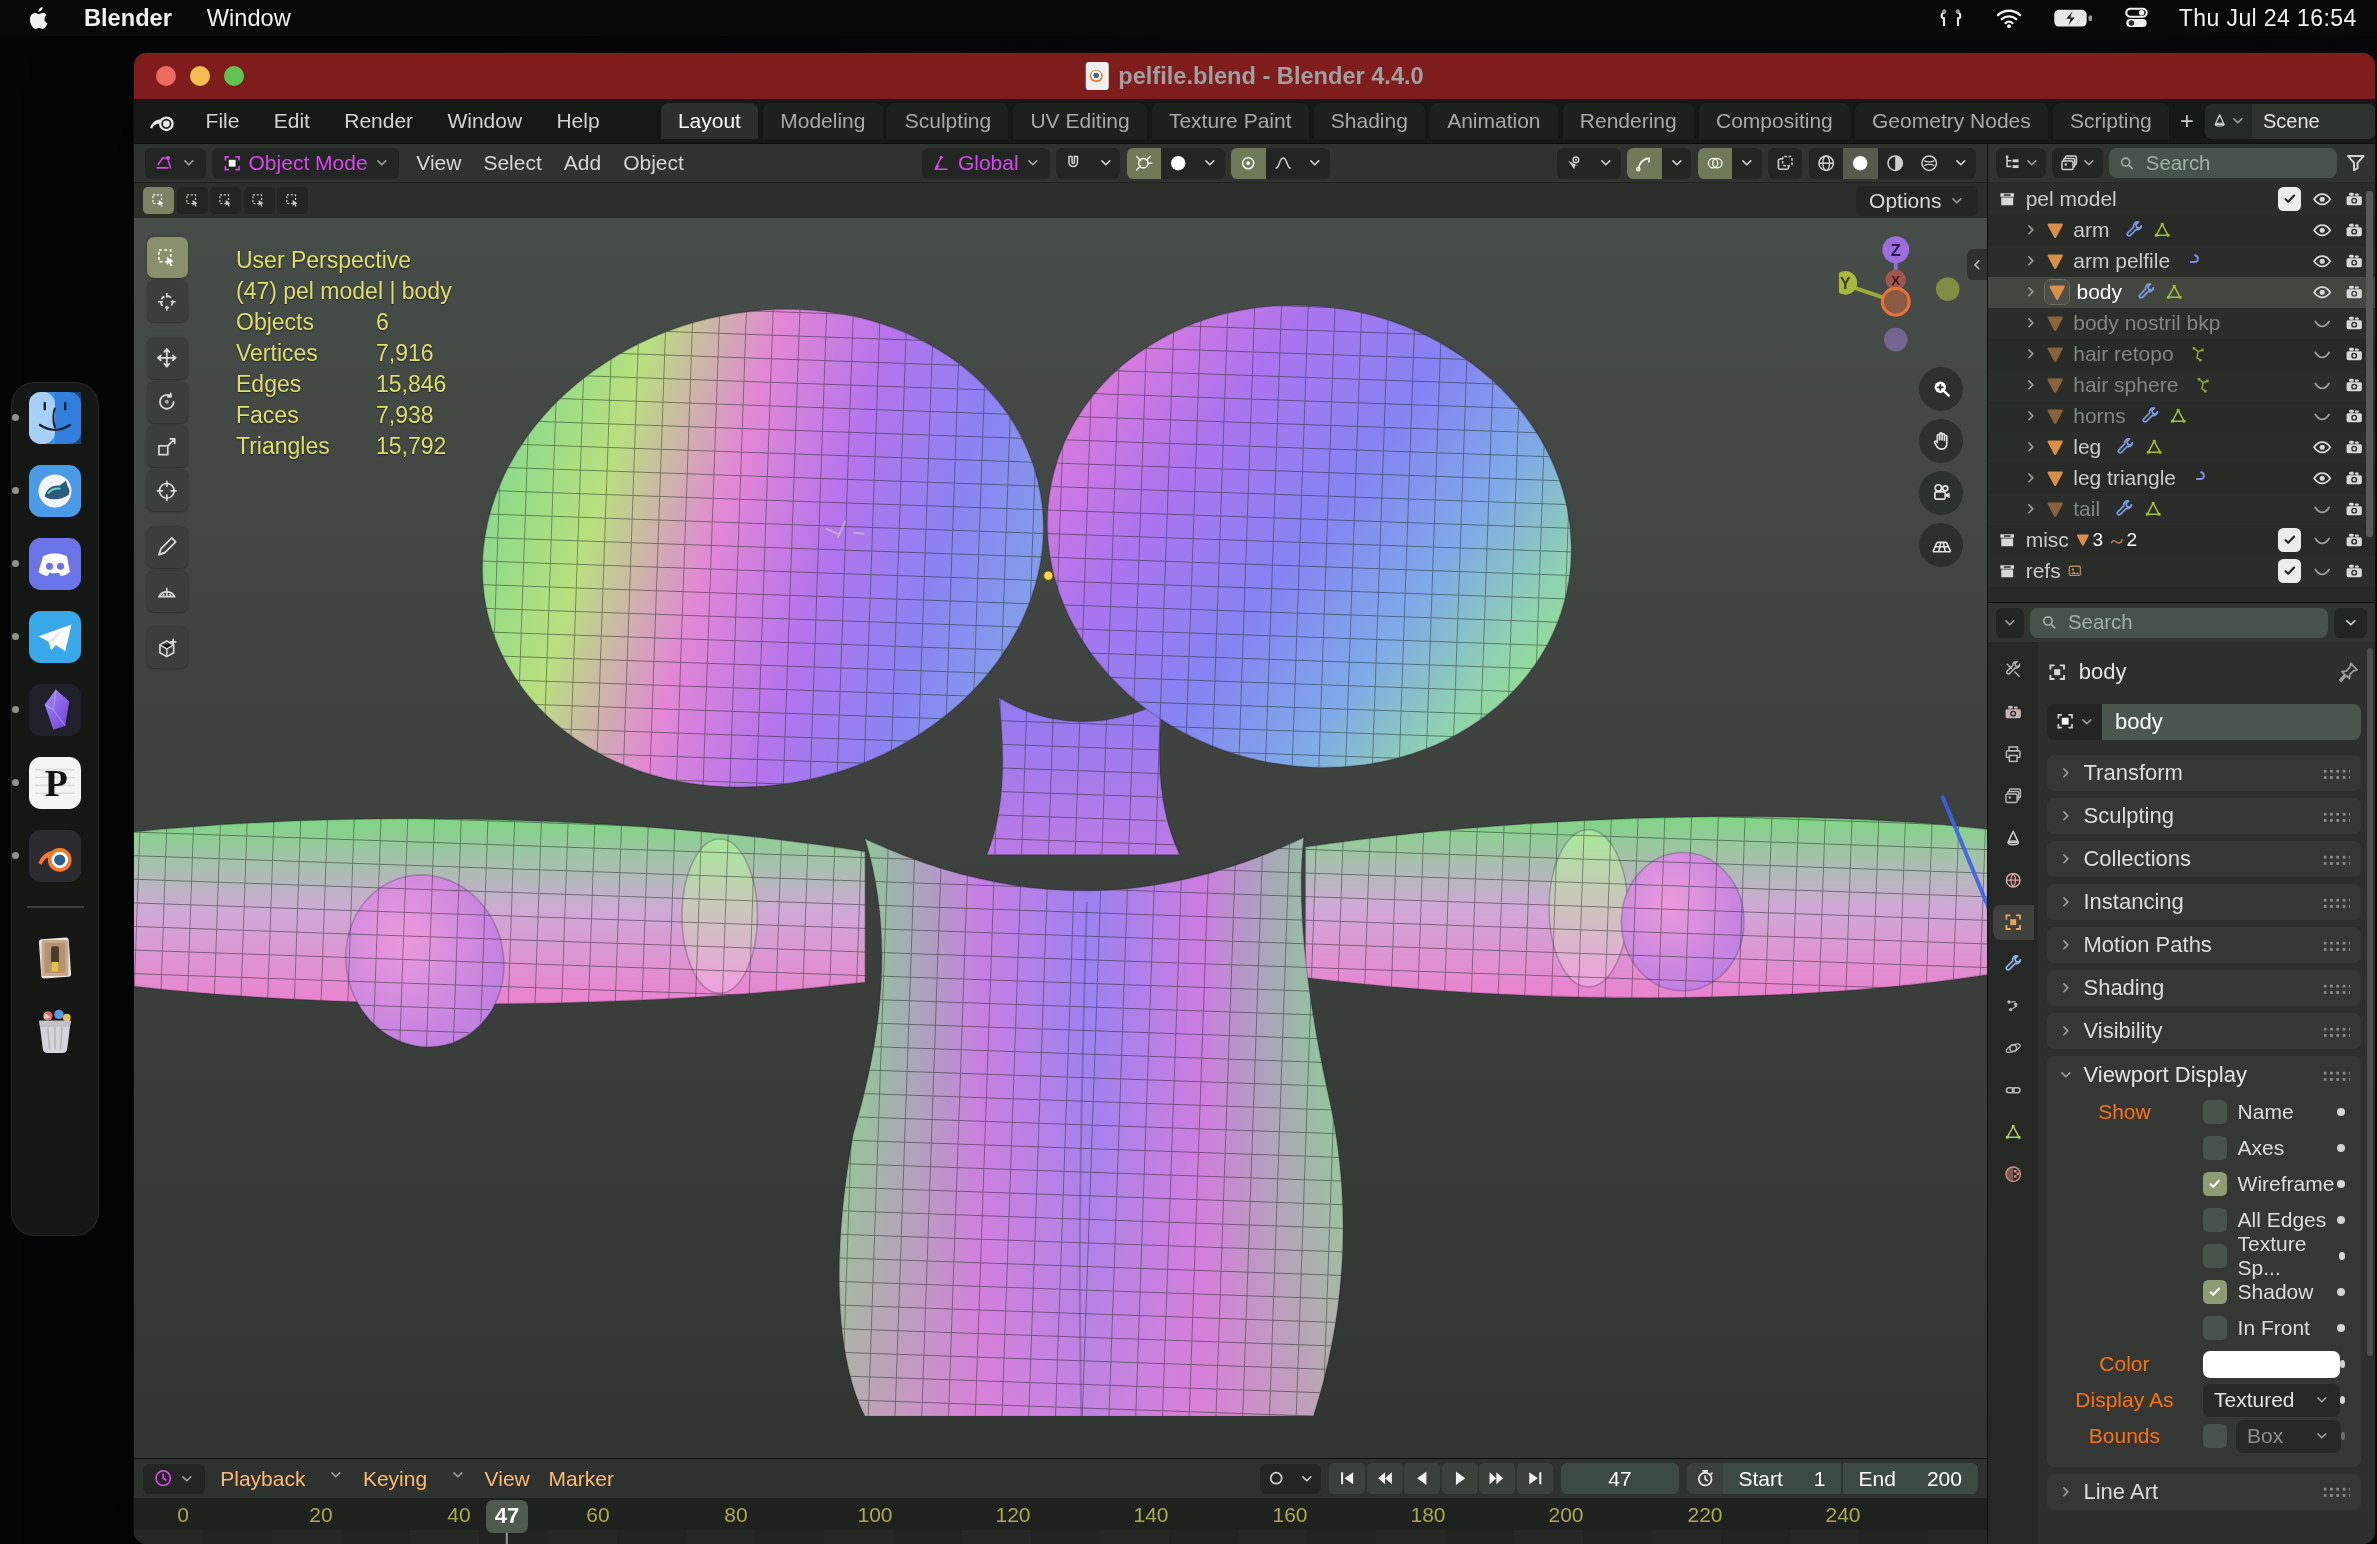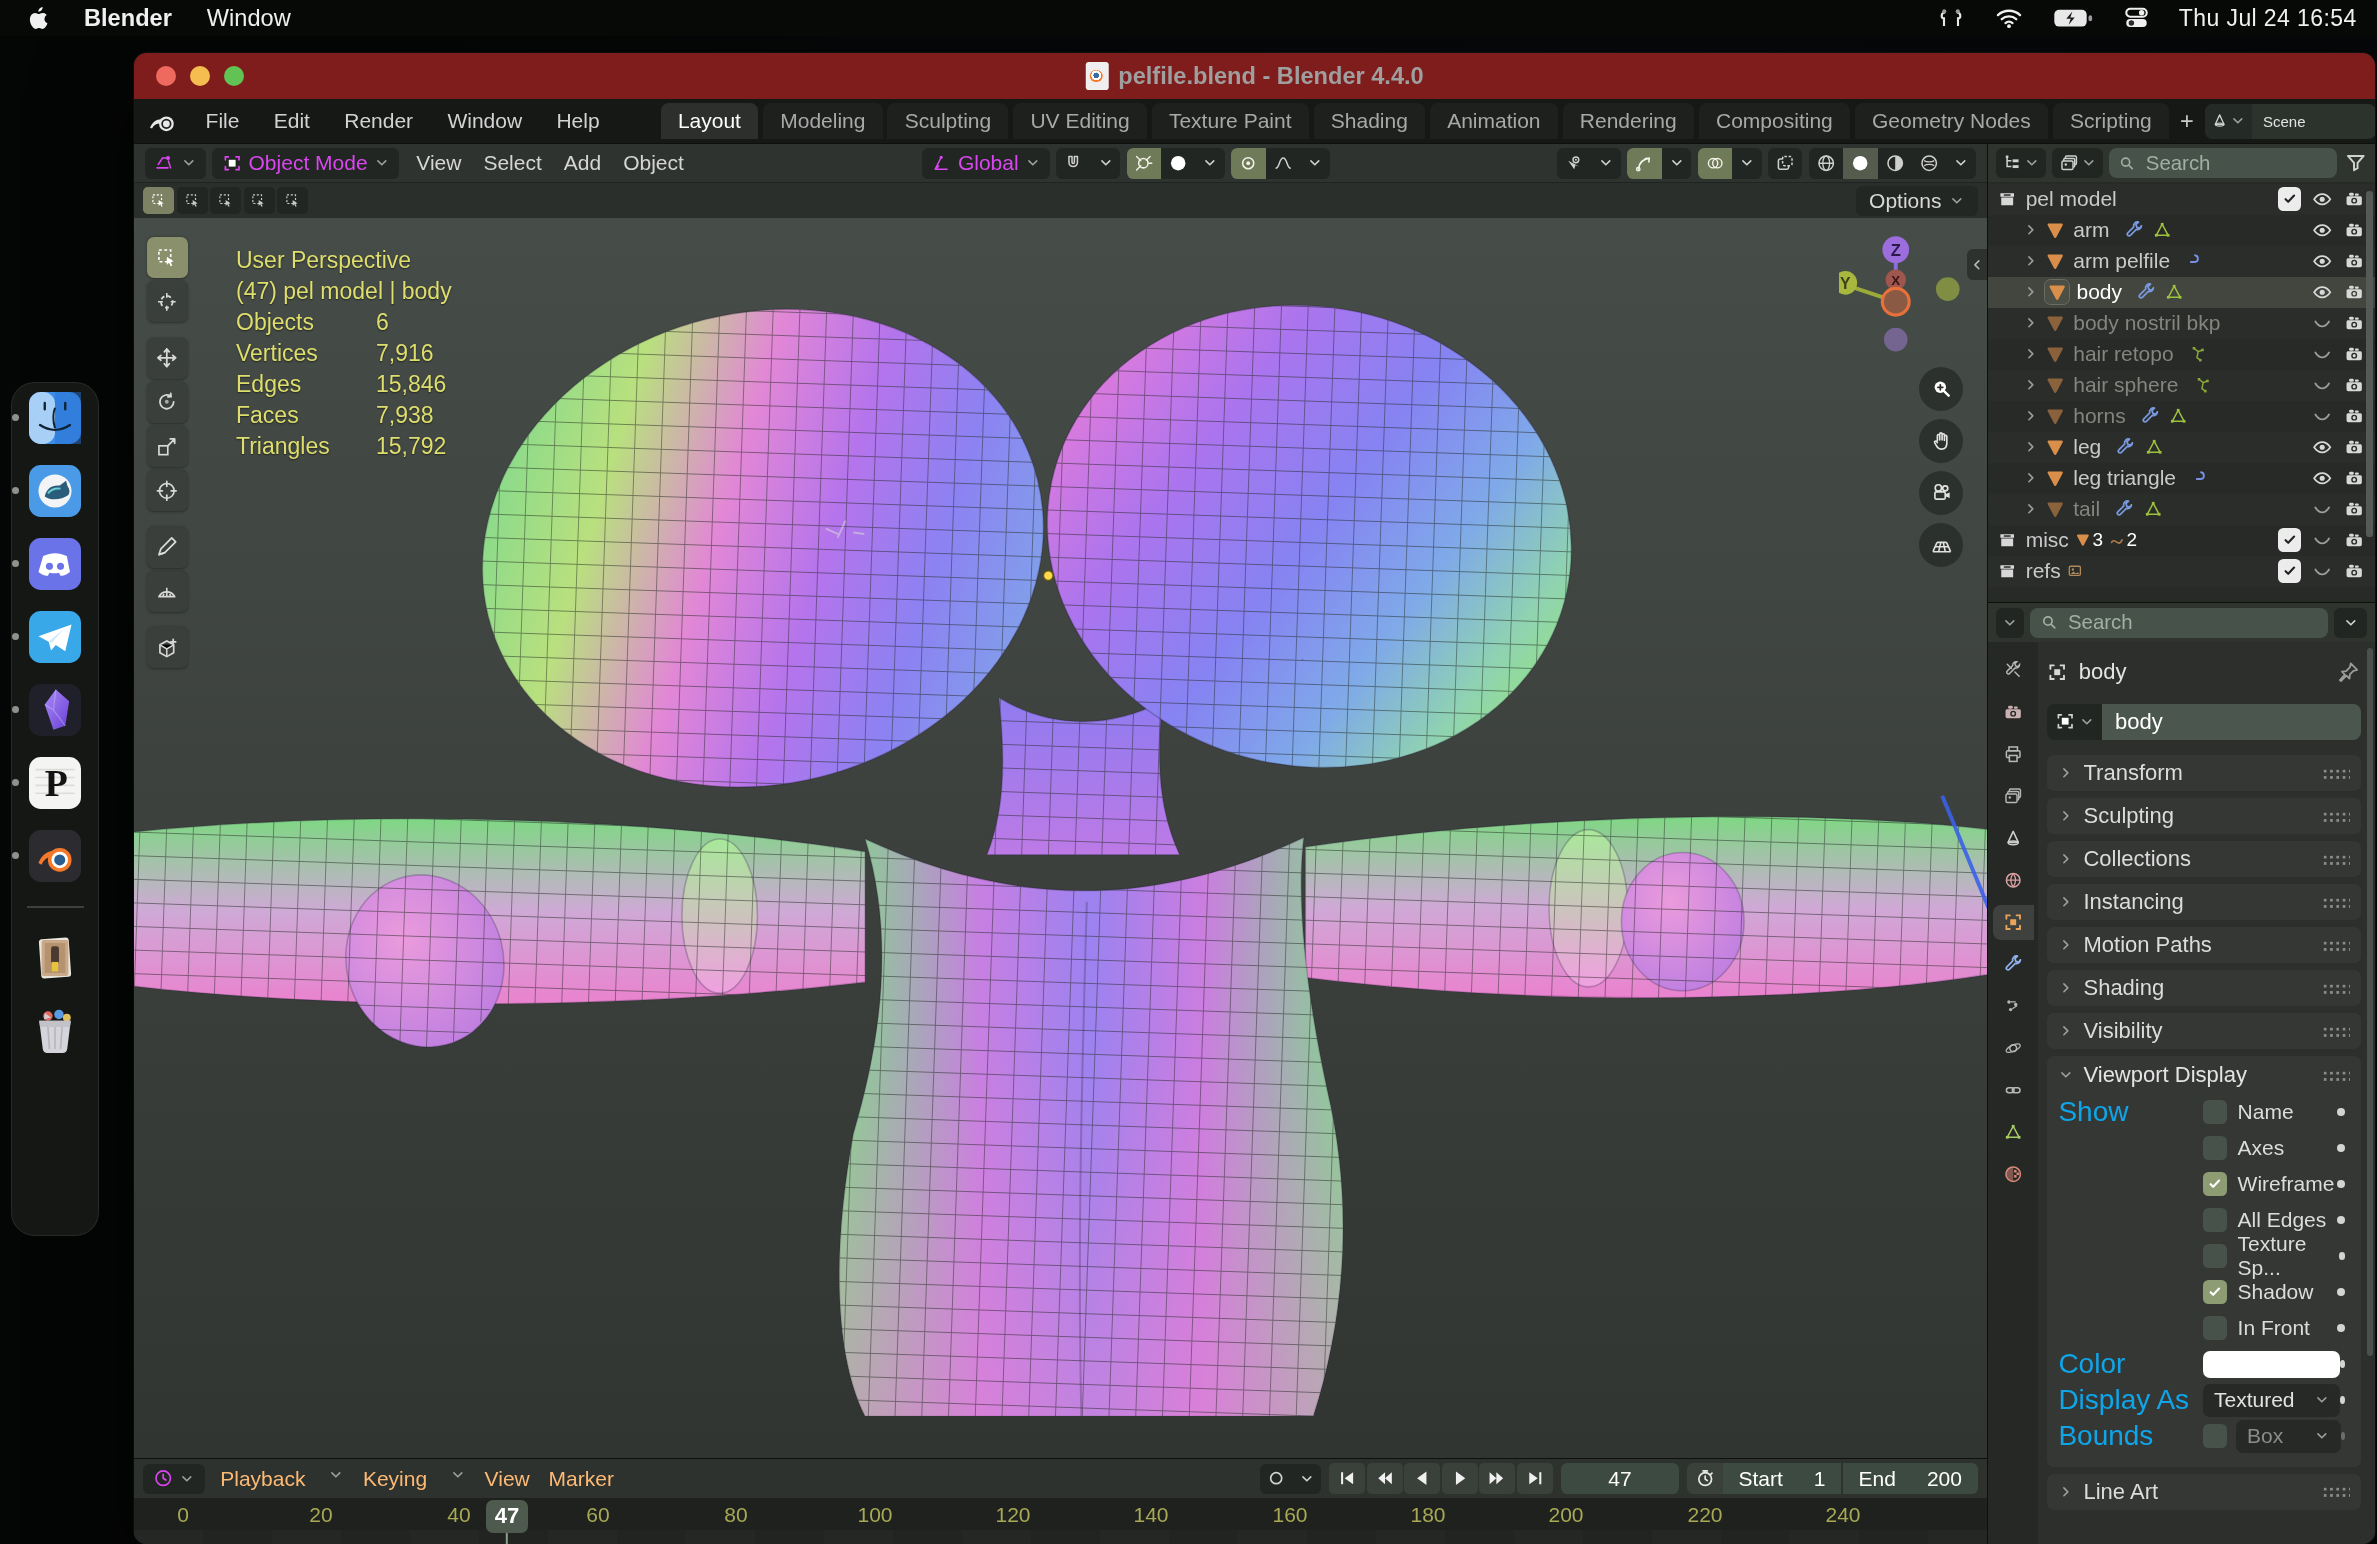--- a/index.html
+++ b/index.html
@@ -46,21 +46,21 @@
   .blogo{margin-left:12.6px;flex:0 0 auto}
   .tb-menus{display:flex;margin-left:14px;gap:6.3px}
   .tb-menu{color:#d2d2d2;font-size:21px;padding:4.7px 14px;border-radius:6.3px}
   .tb-tabs{display:flex;margin-left:47px;gap:4.7px;align-items:center}
   .tb-tab{color:#a8a8a8;font-size:21px;padding:6.3px 17.3px;background:#1e201e;border-radius:7.9px 7.9px 0 0;white-space:nowrap}
   .tb-tab.active{background:#2d2f2d;color:#fff}
   .tb-add{color:#c9c9c9;font-size:23.6px;padding:1.6px 11px}
   .tb-right{margin-left:auto;display:flex;align-items:center;gap:12.6px;margin-right:7.9px}
   .id-block{display:flex;align-items:center;background:#2c332d;border-radius:7.9px;height:35px;overflow:hidden}
   .id-icbox{display:flex;align-items:center;gap:1.6px;background:#242a25;height:100%;padding:0 6.3px;color:#cfd3cf}
-  .id-text{color:#e2e2e2;font-size:15px;padding:0 11px;min-width:102px}
+  .id-text{color:#e2e2e2;font-size:20px;padding:0 11px;min-width:102px}
 
   
   .content{flex:1 1 auto;display:flex;min-height:0}
   .vp-col{width:1853px;display:flex;flex-direction:column;flex:0 0 auto;border-right:1.6px solid #0e100e}
 
   .vp-header{height:38px;background:#2f332f;display:flex;align-items:center;padding:0 11px;gap:6.3px;flex:0 0 auto}
   .hdr-btn{display:flex;align-items:center;gap:6.3px;background:#222622;border-radius:6.3px;height:31px;padding:0 9.4px;
     color:#d946ef;font-size:21px;white-space:nowrap}
   .hdr-menu{color:#d5d5d5;font-size:21px;padding:0 11px}
   .hdr-ctr{display:flex;align-items:center;gap:6.3px;margin-left:auto}
@@ -186,21 +186,21 @@
     color:#fff;font-size:22px;padding-left:12.6px}
   .panel{background:#353735;border-radius:7px;height:36px;display:flex;align-items:center;padding:0 11px;
     color:#dcdcdc;font-size:22px;gap:9.4px;margin-bottom:7px}
   .panel .grip{margin-left:auto;width:28px;height:11px;
     background-image:radial-gradient(#8a8a8a 1.3px,transparent 1.5px);background-size:6.3px 6.3px}
   .vd{background:#353735;border-radius:7px;padding:0 11px 12.6px 11px;margin-bottom:7px}
   .vd-head{height:38px;display:flex;align-items:center;color:#e4e4e4;font-size:22px;gap:9.4px}
   .vd-head .grip{margin-left:auto;width:28px;height:11px;
     background-image:radial-gradient(#8a8a8a 1.3px,transparent 1.5px);background-size:6.3px 6.3px}
   .vd-row{display:flex;align-items:center;height:36px}
-  .vd-lbl{width:132px;text-align:left;color:#0ea5e9;font-size:28px;padding-right:12.6px;flex:0 0 auto}
+  .vd-lbl{width:132px;text-align:center;color:#f97316;font-size:21px;padding-right:12.6px;flex:0 0 auto}
   .cb{width:23.6px;height:23.6px;background:#46524a;border-radius:5.5px;flex:0 0 auto;display:flex;align-items:center;justify-content:center;color:#fff}
   .cb.on{background:#8d9c72}
   .cb-lbl{color:#dcdcdc;font-size:21px;margin-left:11px}
   .kdot{margin-left:auto;width:7.9px;height:7.9px;border-radius:50%;background:#d4d4d4;margin-right:4.7px}
   .kdot.dim{background:#6a6d6a}
   .swatch{width:211px;height:27px;background:#fff;border-radius:7px}
   .dd{width:211px;height:33px;background:#272927;border-radius:7px;display:flex;align-items:center;
     color:#e2e2e2;font-size:21px;padding:0 11px;box-sizing:border-box}
   .dd .chev{margin-left:auto}
   .dd.dim2{width:162px;color:#8a8d8a;margin-left:9.4px}

